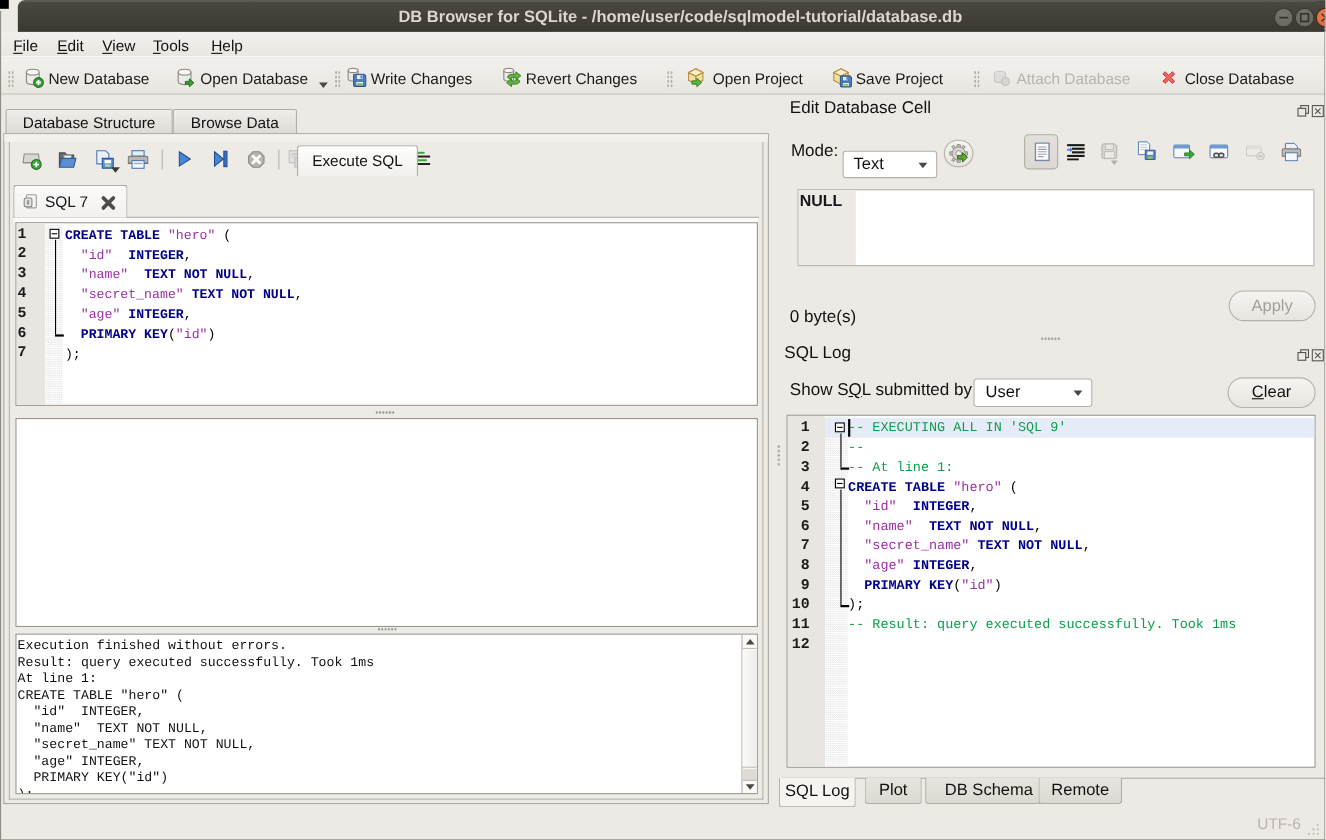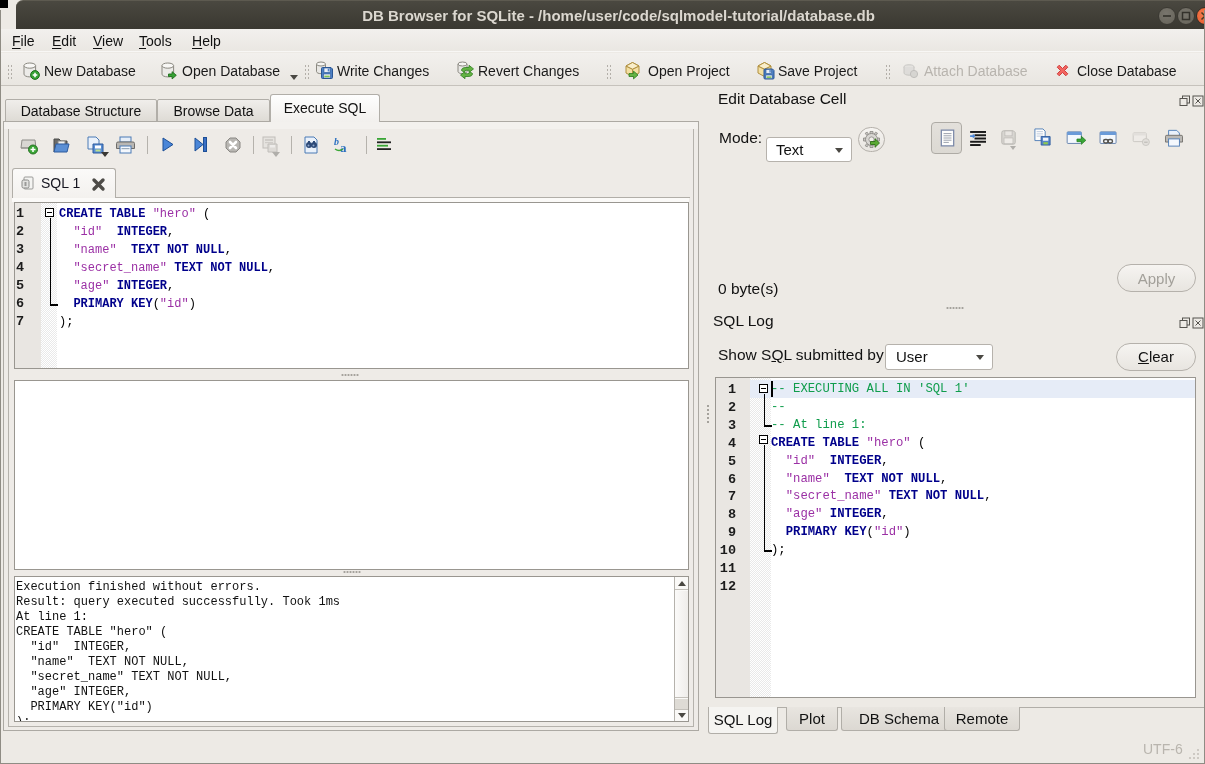--- a/index.html
+++ b/index.html
@@ -30,21 +30,21 @@
 .tbtxt { position:absolute; top:10px; font-size:14px; color:#1a1a1a; }
 .tbtxt.dis { color:#b8b4ae; }
 .tbicon { position:absolute; top:9px; width:17px; height:17px; }
 .grip-v { position:absolute; top:11px; width:6px; height:17px;
   background-image:radial-gradient(circle, #b3afa9 0.9px, transparent 1.1px);
   background-size:3px 4px; }
 
 
 .tab { position:absolute; font-size:14px; color:#111; text-align:center;
   border:1px solid #b1aea8; background:linear-gradient(#f0eeeb,#dedbd5); border-radius:2px 2px 0 0; }
-.tab.active { background:linear-gradient(#fefefe,#f2f0ed); border-bottom:none; z-index:5; border-radius:3px 3px 0 0; }
+.tab.active { background:linear-gradient(#fefefe,#f2f0ed); border-bottom:none; z-index:5; border-radius:3px 3px 0 0;margin-top:38px; }
 
 
 #lframe { position:absolute; left:3px; top:121px; width:696px; height:610px;
   border:1px solid #aca9a3; background:#eeebe7; }
 #lframe2 { position:absolute; left:8px; top:127px; width:686px; height:600px;
   border:1px solid #b5b2ac; border-top:none; }
 
 
 .ebox { position:absolute; background:#fff; border:1px solid #999690; overflow:hidden; }
 .gutter { position:absolute; background:#e9e6e2; }
@@ -262,21 +262,21 @@
         <rect x="0" y="11.2" width="14" height="1.8" fill="#222"></rect>
       </svg>
   </div>
 
   <div class="abs" style="left:12px; top:168px; width:104px; height:30px; background:linear-gradient(#fbfaf9,#f3f1ee); border:1px solid #b1aea8; border-bottom:none; border-radius:3px 3px 0 0; z-index:4;">
     <svg style="position:absolute; left:8px; top:7px;" width="15" height="16" viewBox="0 0 15 16">
         <rect x="3" y="1" width="9" height="12" rx="1" fill="#f4f4f2" stroke="#9a9a98"></rect>
         <rect x="1" y="4" width="7" height="8" rx="1.5" fill="#e2e2e0" stroke="#8a8a88"></rect>
         <rect x="3.5" y="6" width="2" height="4" fill="#9a9a98"></rect>
       </svg>
-    <span style="position:absolute; left:28px; top:6px; font-size:14px; color:#15151f;">SQL 1</span>
+    <span style="position:absolute; left:28px; top:6px; font-size:14px; color:#15151f;">SQL 7</span>
     <svg style="position:absolute; left:78px; top:8px;" width="15" height="15" viewBox="0 0 15 15">
         <path d="M3 3 L12 12 M12 3 L3 12" stroke="#4e4c48" stroke-width="3.4" stroke-linecap="round"></path>
       </svg>
   </div>
   <div class="abs" style="left:12px; top:197px; width:678px; height:1px; background:#b1aea8; z-index:3;"></div>
   <div class="abs" style="left:12px; top:198px; width:677px; height:4px; background:#fbfaf8;"></div>
 
   <div class="ebox" style="left:14px; top:202px; width:675px; height:167px;">
     <div class="gutter" style="left:0; top:0; width:26px; height:165px;"></div>
     <div class="foldm" style="left:26px; top:0; width:16px; height:165px;"></div>
@@ -402,20 +402,24 @@
         <circle cx="15.5" cy="11.5" r="4" fill="#d5d3cf" stroke="#9a9894"></circle>
         <rect x="13.5" y="11" width="4" height="1.4" fill="#8a8884"></rect>
       </svg>
     <svg class="abs" style="left:1165px; top:129px;" width="18" height="18" viewBox="0 0 20 20">
         <path d="M4 7 V1.5 h9 l3 3 V7" fill="#eaf1fa" stroke="#4a7ab5"></path>
         <path d="M2 7 h16 a1.5 1.5 0 0 1 1.5 1.5 v6 h-19 v-6 A1.5 1.5 0 0 1 2 7" fill="#bbb9b5" stroke="#6e6c68"></path>
         <rect x="4" y="11" width="12" height="8" fill="#f4f8fd" stroke="#4a7ab5"></rect>
       </svg>
   </div>
 
+  <div class="abs" style="left:725px; top:172px; width:470px; height:70px; background:#fff; border:1px solid #b2afa9;">
+    <div class="abs" style="left:0; top:0; width:52px; height:68px; background:#edeae5;"></div>
+    <div class="abs" style="left:1px; top:2px; font-size:14.5px; font-weight:bold; color:#16161c;">NULL</div>
+  </div>
 
   <div class="dtitle" style="left:718px; top:280px;">0 byte(s)</div>
   <div class="btn" style="left:1117px; top:264px; width:79px; height:28px; line-height:27px; color:#a3a09a;">Apply</div>
 
   <div class="hdots" style="left:946px; top:306px;"></div>
 
   <div class="dtitle" style="left:713px; top:312px;">SQL Log</div>
   <svg class="abs" style="left:1179px; top:317px;" width="12" height="12" viewBox="0 0 12 12">
       <rect x="3.5" y="1" width="7" height="7" fill="none" stroke="#55534e"></rect>
       <rect x="1" y="3.5" width="7" height="7" fill="#edeae5" stroke="#55534e"></rect>
@@ -439,30 +443,31 @@
 3
 4
 5
 6
 7
 8
 9
 10
 11
 12</pre>
-    <pre class="code" style="left:55px; top:3px; font-size:12.25px; line-height:17.9px;"><span class="c">-- EXECUTING ALL IN 'SQL 1'</span>
+    <pre class="code" style="left:55px; top:3px; font-size:12.25px; line-height:17.9px;"><span class="c">-- EXECUTING ALL IN 'SQL 9'</span>
 <span class="c">--</span>
 <span class="c">-- At line 1:</span>
 <span class="k">CREATE TABLE</span> <span class="s">"hero"</span> (
   <span class="s">"id"</span>  <span class="k">INTEGER</span>,
   <span class="s">"name"</span>  <span class="k">TEXT NOT NULL</span>,
   <span class="s">"secret_name"</span> <span class="k">TEXT NOT NULL</span>,
   <span class="s">"age"</span> <span class="k">INTEGER</span>,
   <span class="k">PRIMARY KEY</span>(<span class="s">"id"</span>)
 );
+<span class="c">-- Result: query executed successfully. Took 1ms</span>
 </pre>
     <div class="fbox" style="left:43px; top:6px;"></div>
     <div class="fline" style="left:47.5px; top:16px; height:31px;"></div>
     <div class="ftail" style="left:47.5px; top:47px; width:8px;"></div>
     <div class="fbox" style="left:43px; top:57px;"></div>
     <div class="fline" style="left:47.5px; top:67px; height:105px;"></div>
     <div class="ftail" style="left:47.5px; top:172px; width:8px;"></div>
   </div>
 
   <div class="abs" style="left:710px; top:707px; width:495px; height:1px; background:#b1aea8;"></div>

